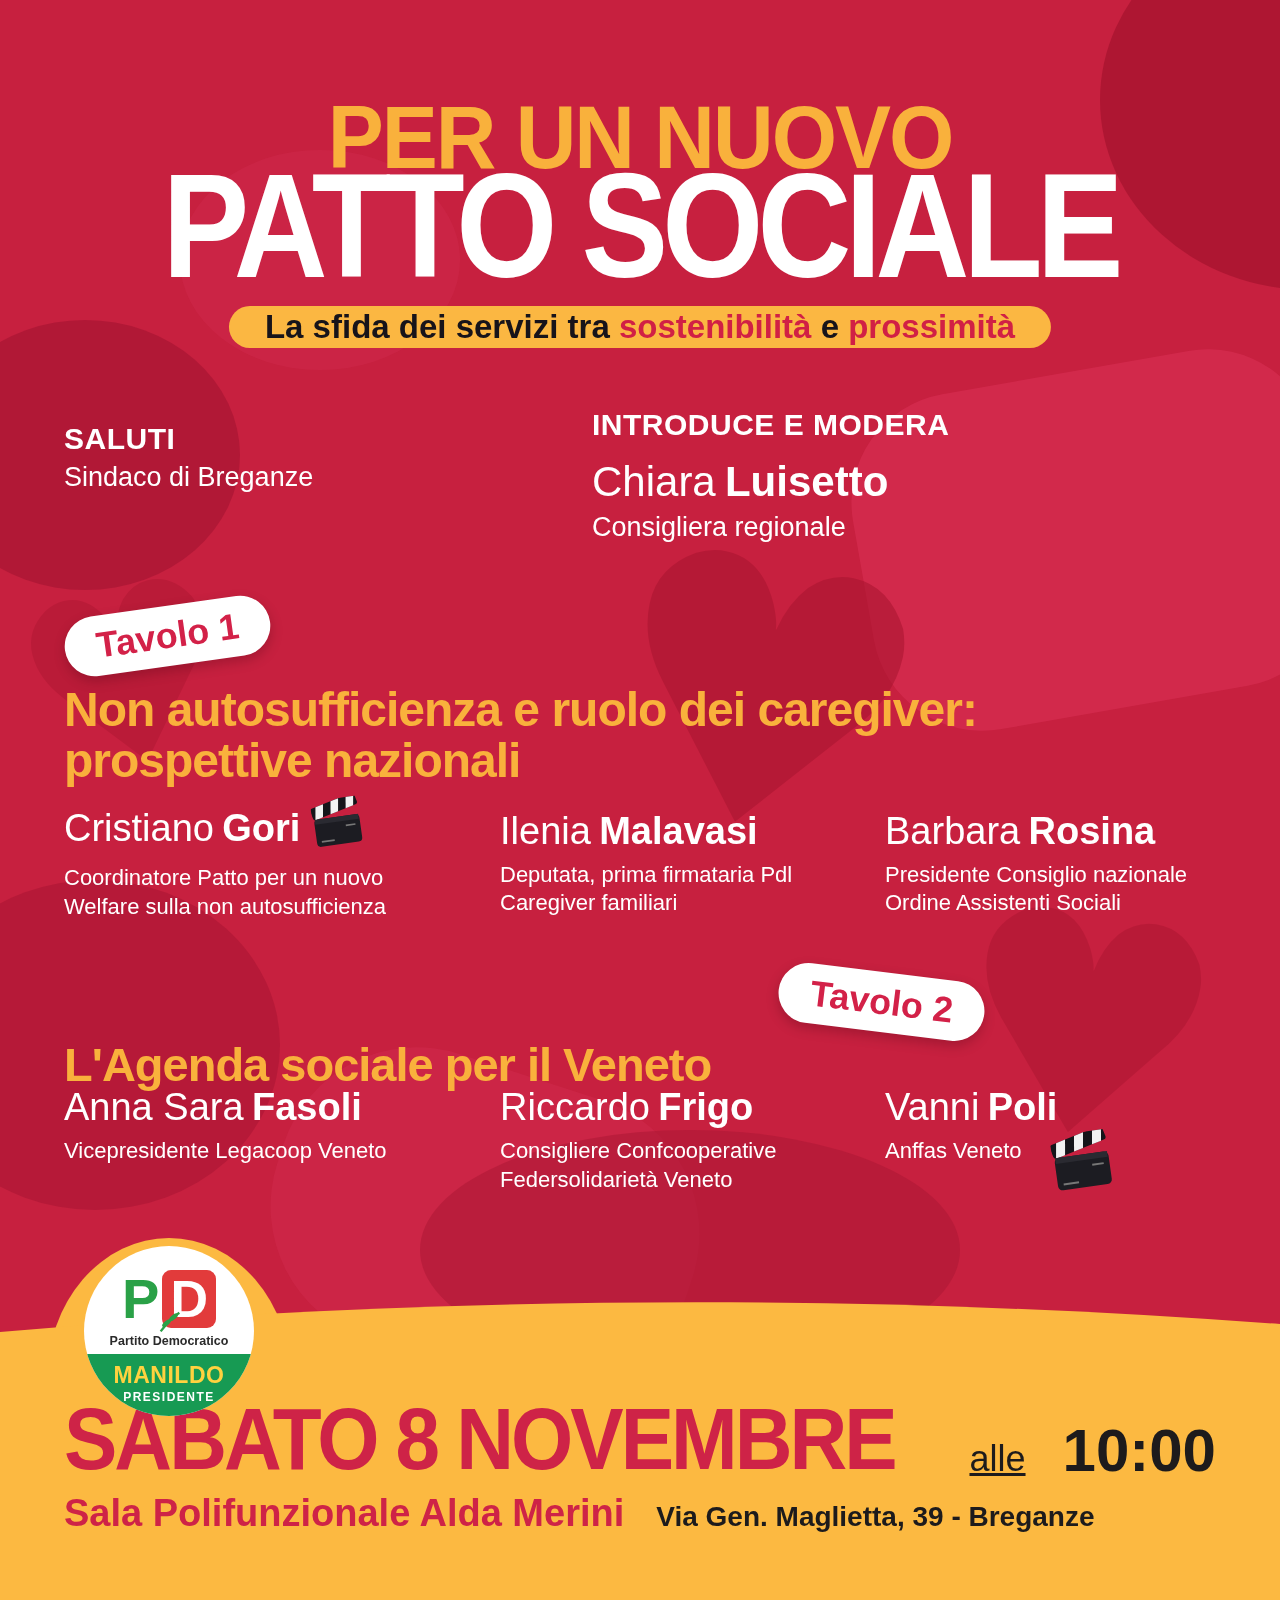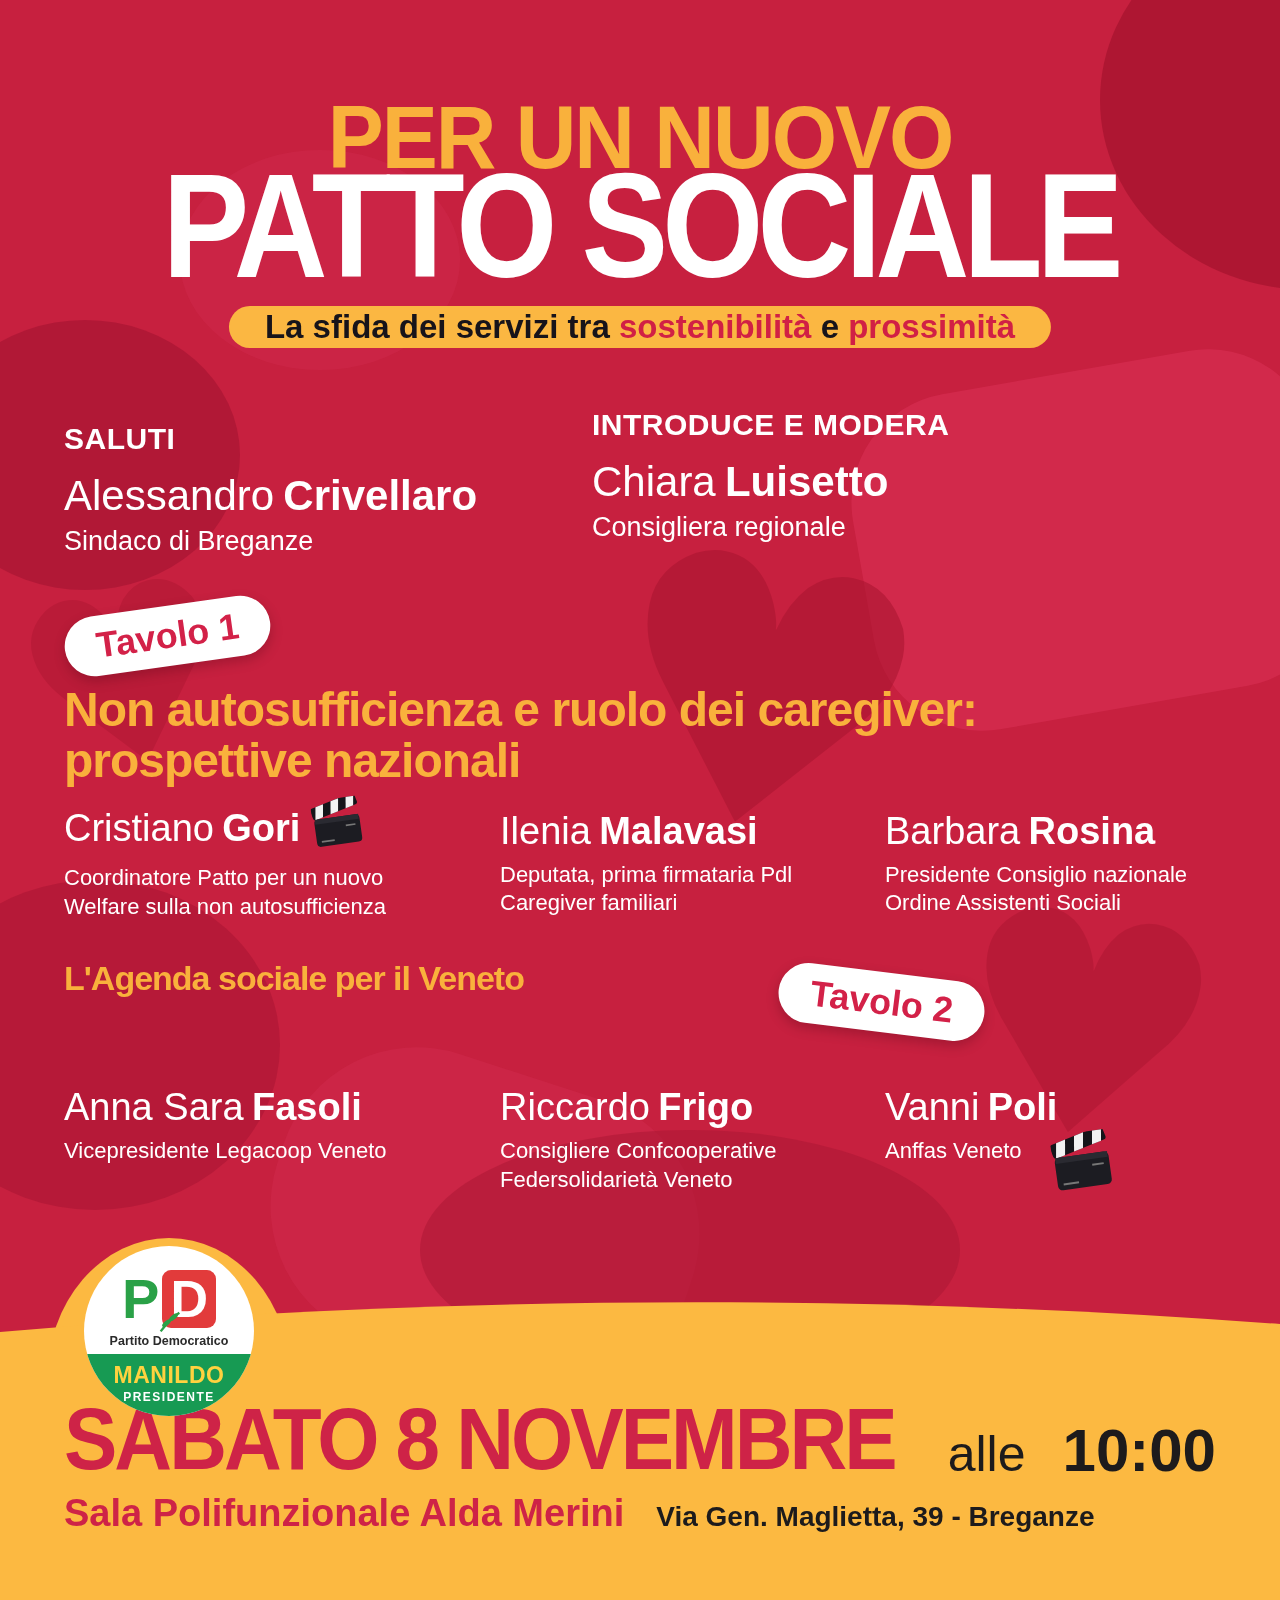--- a/index.html
+++ b/index.html
@@ -47,21 +47,21 @@
   
   .badge{position:absolute;z-index:4;background:#ffffff;color:#D32148;font-weight:800;font-size:36px;
     padding:9px 32px;border-radius:46px;box-shadow:0 5px 12px rgba(60,0,15,.25);}
   .badge-1{left:64px;top:606px;transform:rotate(-8deg);}
   .badge-2{left:778px;top:972px;transform:rotate(7deg);}
 
   
   .heading{position:absolute;left:64px;z-index:3;color:#F9B13C;font-weight:800;font-size:48px;
     letter-spacing:-1px;line-height:1.07;}
   .heading-1{top:684px;}
-  .heading-2{top:960px;font-size:34px;}
+  .heading-2{top:1040px;font-size:47px;}
 
   
   .spk-row{position:absolute;left:64px;right:64px;display:flex;z-index:3;color:#fff;}
   .row-1{top:806px;align-items:center;}
   .row-2{top:1086px;}
   .spk-col{position:relative;}
   .col-a{flex:0 0 436px;}
   .col-b{flex:0 0 385px;}
   .col-c{flex:1 1 auto;}
   .spk-name{font-size:38px;white-space:nowrap;}
@@ -85,21 +85,21 @@
   .pd-party{text-align:center;font-size:12.5px;color:#2b2b2b;margin-top:6px;font-weight:600;}
   .pd-green{position:absolute;bottom:0;left:0;width:100%;height:62px;background:#179A53;text-align:center;}
   .pd-candidate{color:#FFD23F;font-size:23px;font-weight:800;margin-top:8px;letter-spacing:.5px;}
   .pd-role{color:#ffffff;font-size:12px;font-weight:700;letter-spacing:1.5px;margin-top:1px;}
 
   
   .date-row{position:absolute;left:64px;right:64px;top:1398px;display:flex;align-items:baseline;z-index:3;}
   .date-text{font-size:80px;font-weight:800;color:#CE2347;letter-spacing:-3px;white-space:nowrap;
     transform:scaleY(1.1);transform-origin:left bottom;}
   .time-group{margin-left:auto;display:flex;align-items:baseline;gap:12px;color:#1d1b1c;}
-  .time-pre{font-size:50px;font-weight:500;}
+  .time-pre{font-size:36px;font-weight:500;text-decoration:underline;}
   .time-val{font-size:60px;font-weight:800;margin-left:25px;}
   .venue-row{position:absolute;left:64px;right:64px;top:1492px;display:flex;align-items:baseline;gap:32px;z-index:3;white-space:nowrap;}
   .venue-text{font-size:38px;font-weight:800;color:#CE2347;}
   .address-text{font-size:28px;font-weight:600;color:#1d1b1c;}
 </style>
 </head>
 <body>
 
 <div class="poster">
 
@@ -114,21 +114,20 @@
   <div class="bg-heart h2">♥</div>
   <div class="bg-heart h3">♥</div>
 
   <div class="title-1">PER UN NUOVO</div>
   <div class="title-2">PATTO SOCIALE</div>
 
   <div class="pill"><span>La sfida dei servizi tra </span><span class="hl">sostenibilità</span><span> e </span><span class="hl">prossimità</span></div>
 
   <div class="person-block pb-saluti">
     <div class="pb-label">SALUTI</div>
-    <div class="pb-name"><span class="fname">Alessandro</span><span class="sname">Crivellaro</span></div>
     <div class="pb-role">Sindaco di Breganze</div>
   </div>
 
   <div class="person-block pb-modera">
     <div class="pb-label">INTRODUCE E MODERA</div>
     <div class="pb-name"><span class="fname">Chiara</span><span class="sname">Luisetto</span></div>
     <div class="pb-role">Consigliera regionale</div>
   </div>
 
   <div class="badge badge-1">Tavolo 1</div>

